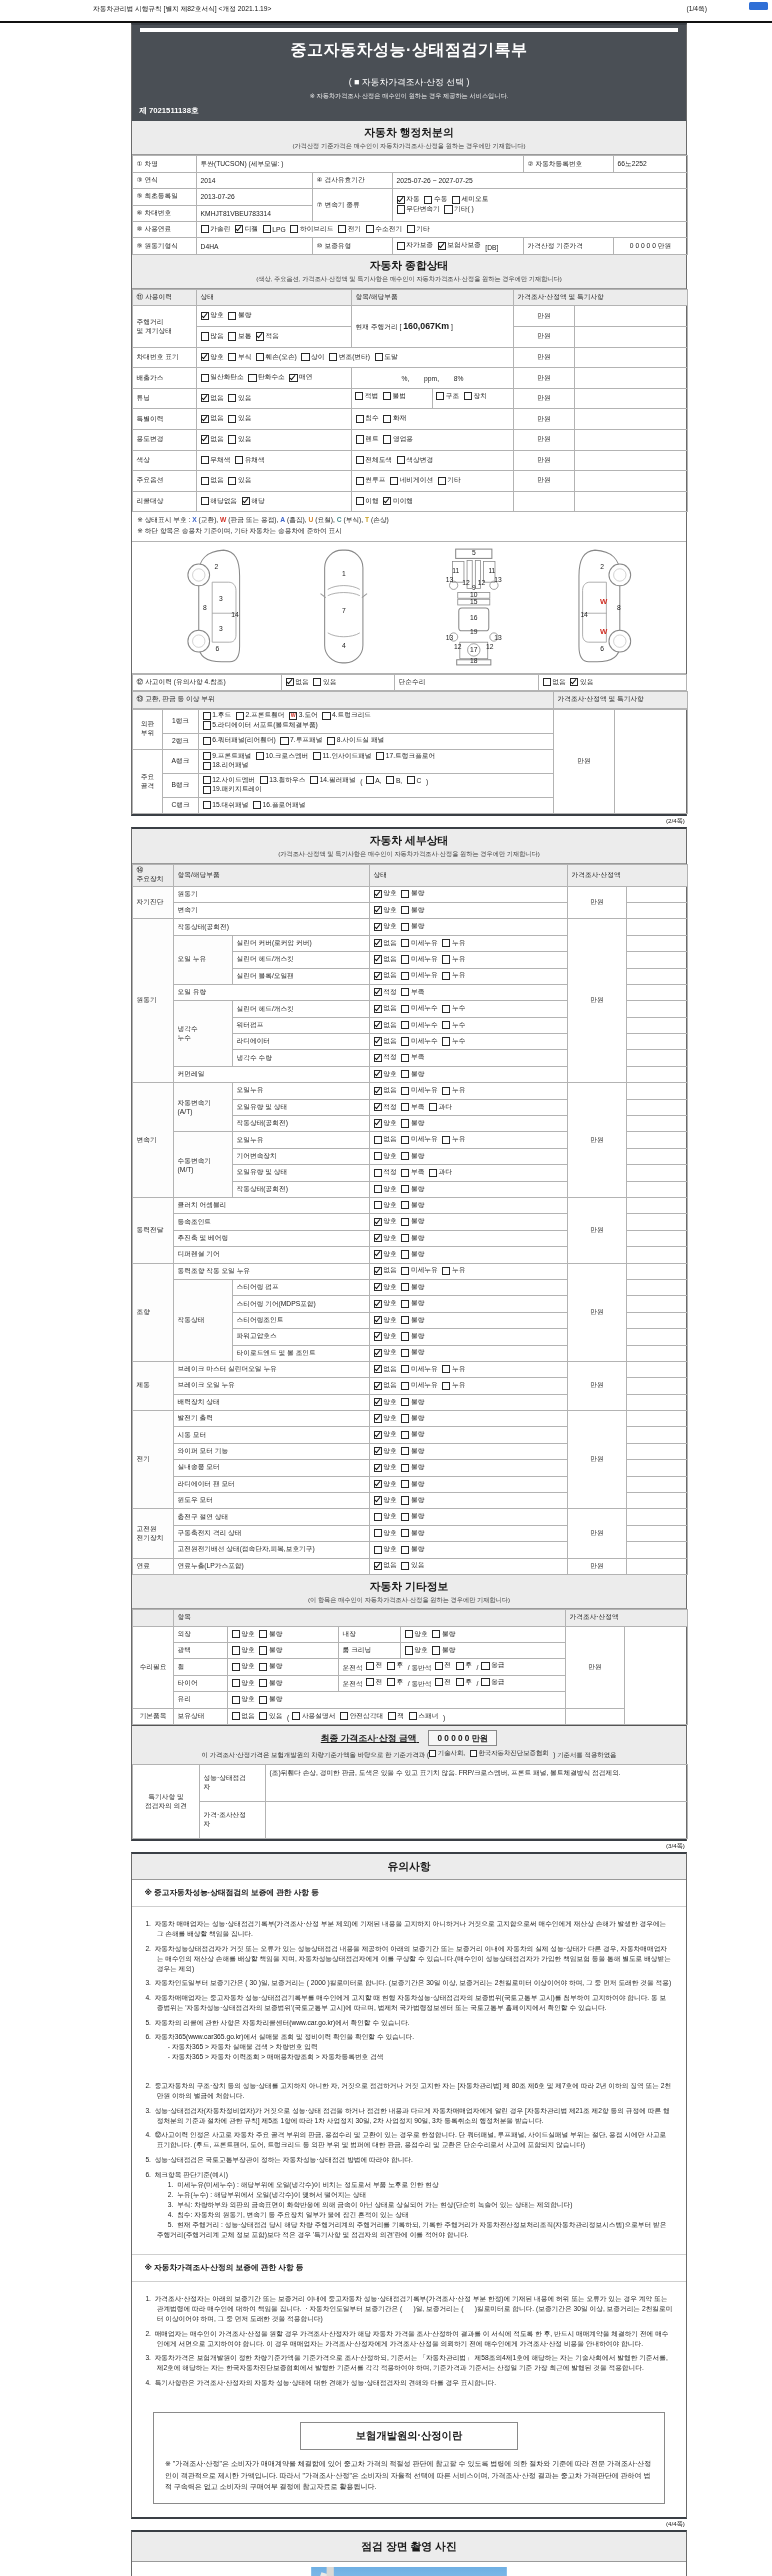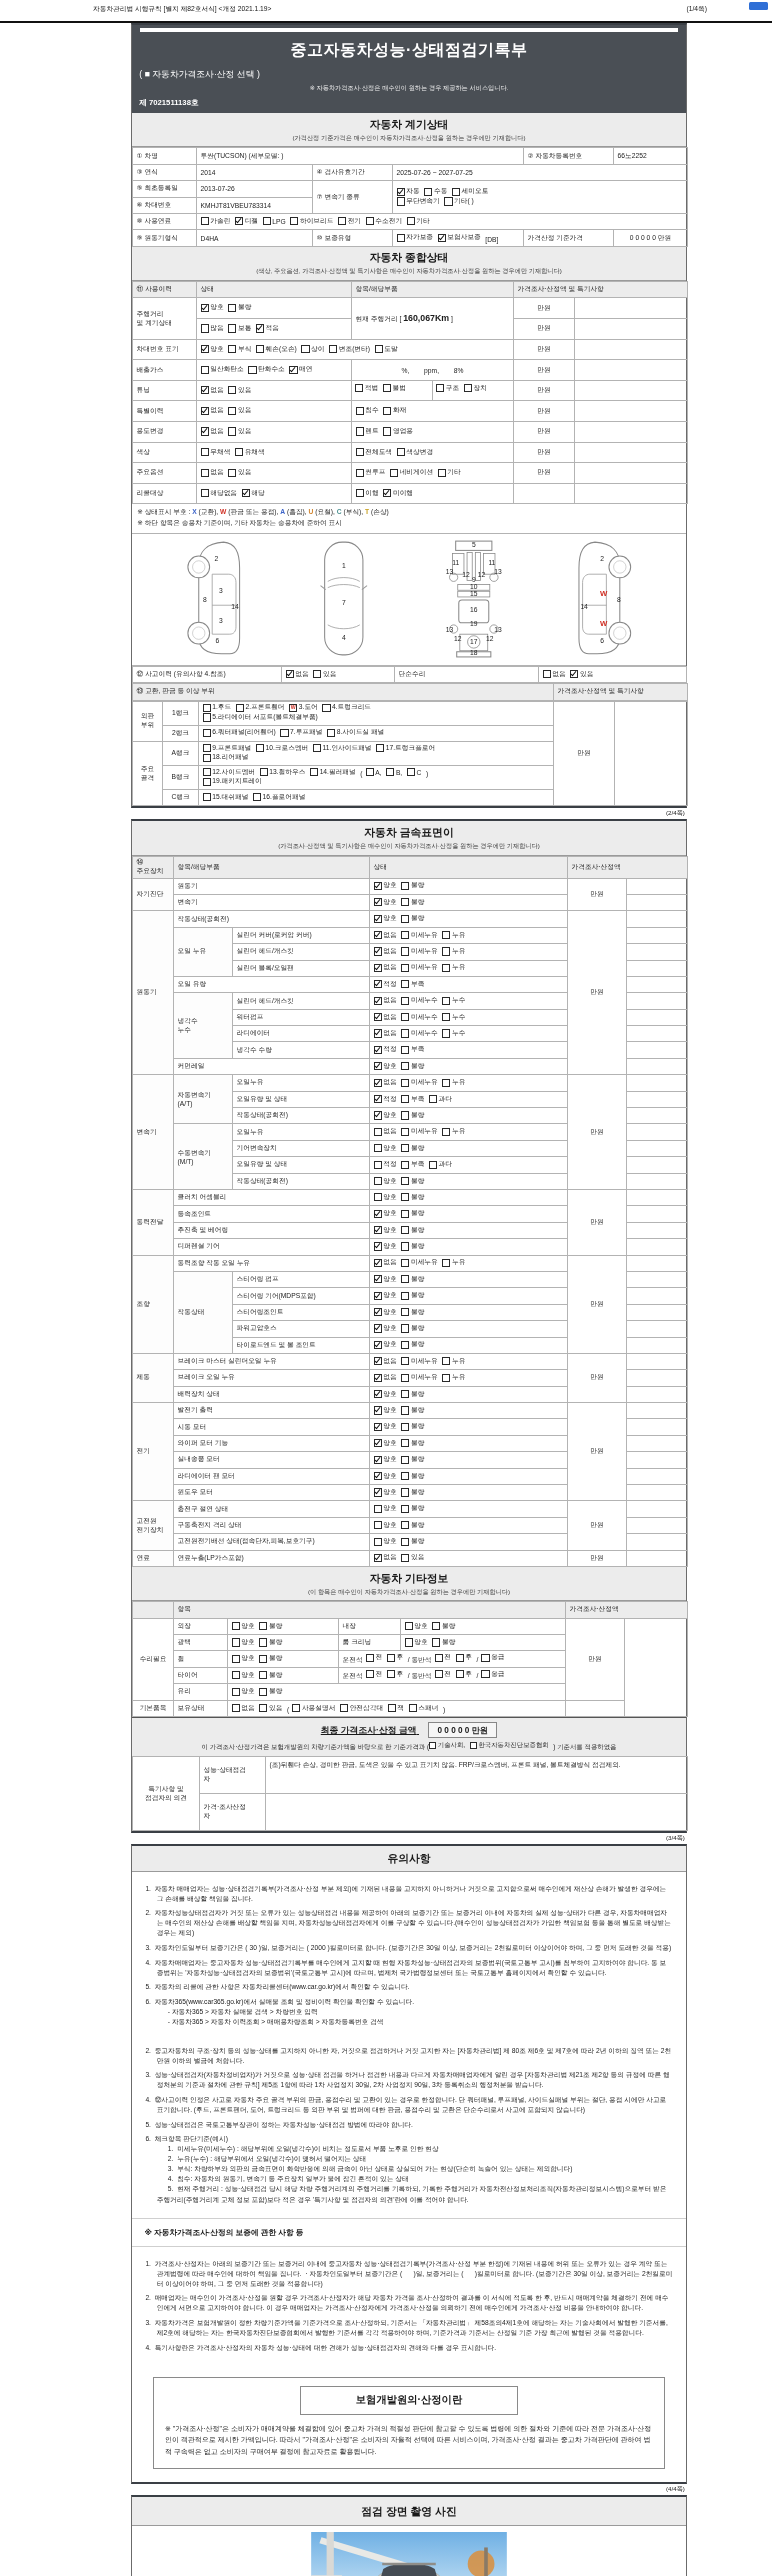--- a/index.html
+++ b/index.html
@@ -12,21 +12,21 @@
   .topline{display:flex;justify-content:space-between;padding:4.6px 66px 0 93px;font-size:6.7px;color:#111;}
   .toprule{height:1.5px;background:#111;margin-top:7.7px;}
   .doc{width:556px;margin-left:131px;}
   .sheet{border-left:1px solid #6b6b6b;border-right:1px solid #6b6b6b;border-top:2.6px solid #3a3f45;border-bottom:2.6px solid #3a3f45;background:#fff;}
   .pagemark{text-align:right;font-size:6.2px;padding:1px 2.1px 1px 0;color:#222;}
 
   
   .dochead{background:#4a4f55;color:#fff;padding:2.1px 7.2px 5.2px;}
   .dochead .stripe{height:4.1px;background:#fff;margin:1.5px 0.5px 7.2px;}
   .dochead .t{font-size:16px;font-weight:bold;text-align:center;letter-spacing:0.5px;}
-  .dochead .s{font-size:8.8px;text-align:left;margin-top:8px;}
+  .dochead .s{font-size:8.8px;text-align:center;margin-top:16px;}
   .dochead .n{font-size:6.2px;text-align:center;margin-top:3.1px;color:#f0f0f0;}
   .dochead .no{font-size:7.7px;font-weight:bold;margin-top:5.2px;}
 
   .secHead{background:#ececec;text-align:center;padding:4.6px 5.2px 3.6px;border-bottom:0.5px solid #9a9a9a;}
   .secHead .h{font-size:10.8px;font-weight:bold;}
   .secHead .sub{font-size:6.2px;color:#3c3c3c;margin-top:2.1px;}
 
   table{border-collapse:collapse;width:100%;table-layout:fixed;font-size:6.7px;}
   td,th{border:0.5px solid #b3b3b3;padding:1.5px 3.6px;height:12.4px;vertical-align:middle;word-break:keep-all;}
   th{background:#ececec;font-weight:normal;text-align:left;}
@@ -91,21 +91,21 @@
 
     <div class="dochead">
       <div class="stripe"></div>
       <div class="t">중고자동차성능·상태점검기록부</div>
       <div class="s">( ■ 자동차가격조사·산정 선택 )</div>
       <div class="n">※ 자동차가격조사·산정은 매수인이 원하는 경우 제공하는 서비스입니다.</div>
       <div class="no">제 7021511138호</div>
     </div>
 
     <div class="secHead">
-      <div class="h">자동차 계기상태</div>
+      <div class="h">자동차 행정처분의</div>
       <div class="sub">(가격산정 기준가격은 매수인이 자동차가격조사·산정을 원하는 경우에만 기재합니다)</div>
     </div>
 
     <table>
       <colgroup>
           <col style="width:64px">
           <col style="width:116px">
           <col style="width:80px">
           <col style="width:131px">
           <col style="width:90px">
@@ -642,21 +642,21 @@
                 <span class="ol">16.플로어패널</span>
               </span></td>
       </tr>
     </tbody>
       </table>
   </div>
   <div class="pagemark">(2/4쪽)</div>
 
   <div class="sheet">
     <div class="secHead">
-      <div class="h">자동차 금속표면이</div>
+      <div class="h">자동차 세부상태</div>
       <div class="sub">(가격조사·산정액 및 특기사항은 매수인이 자동차가격조사·산정을 원하는 경우에만 기재합니다)</div>
     </div>
 
     <table>
       <colgroup>
           <col style="width:41px">
           <col style="width:59px">
           <col style="width:137px">
           <col style="width:198px">
           <col style="width:59px">
@@ -1383,20 +1383,21 @@
 자</td>
         <td></td>
       </tr>
     </tbody>
       </table>
   </div>
   <div class="pagemark">(3/4쪽)</div>
 
   <div class="sheet notice">
     <div class="titleband">유의사항</div>
+    <div class="secband">※ 중고자동차성능·상태점검의 보증에 관한 사항 등</div>
     <div class="body">
         <div class="nline">1.  자동차 매매업자는 성능·상태점검기록부(가격조사·산정 부분 제외)에 기재된 내용을 고지하지 아니하거나 거짓으로 고지함으로써 매수인에게 재산상 손해가 발생한 경우에는 그 손해를 배상할 책임을 집니다.</div>
         <div class="nline">2.  자동차성능상태점검자가 거짓 또는 오류가 있는 성능상태점검 내용을 제공하여 아래의 보증기간 또는 보증거리 이내에 자동차의 실제 성능·상태가 다른 경우, 자동차매매업자는 매수인의 재산상 손해를 배상할 책임을 지며, 자동차성능상태점검자에게 이를 구상할 수 있습니다.(매수인이 성능상태점검자가 가입한 책임보험 등을 통해 별도로 배상받는 경우는 제외)</div>
         <div class="nline">3.  자동차인도일부터 보증기간은 ( 30 )일, 보증거리는 ( 2000 )킬로미터로 합니다. (보증기간은 30일 이상, 보증거리는 2천킬로미터 이상이어야 하며, 그 중 먼저 도래한 것을 적용)</div>
         <div class="nline">4.  자동차매매업자는 중고자동차 성능·상태점검기록부를 매수인에게 고지할 때 현행 자동차성능·상태점검자의 보증범위(국토교통부 고시)를 첨부하여 고지하여야 합니다. 동 보증범위는 '자동차성능·상태점검자의 보증범위'(국토교통부 고시)에 따르며, 법제처 국가법령정보센터 또는 국토교통부 홈페이지에서 확인할 수 있습니다.</div>
         <div class="nline">5.  자동차의 리콜에 관한 사항은 자동차리콜센터(www.car.go.kr)에서 확인할 수 있습니다.</div>
         <div class="nline">6.  자동차365(www.car365.go.kr)에서 실매물 조회 및 정비이력 확인을 확인할 수 있습니다.
       - 자동차365 &gt; 자동차 실매물 검색 &gt; 차량번호 입력
       - 자동차365 &gt; 자동차 이력조회 &gt; 매매용차량조회 &gt; 자동차등록번호 검색</div>
       </div>

